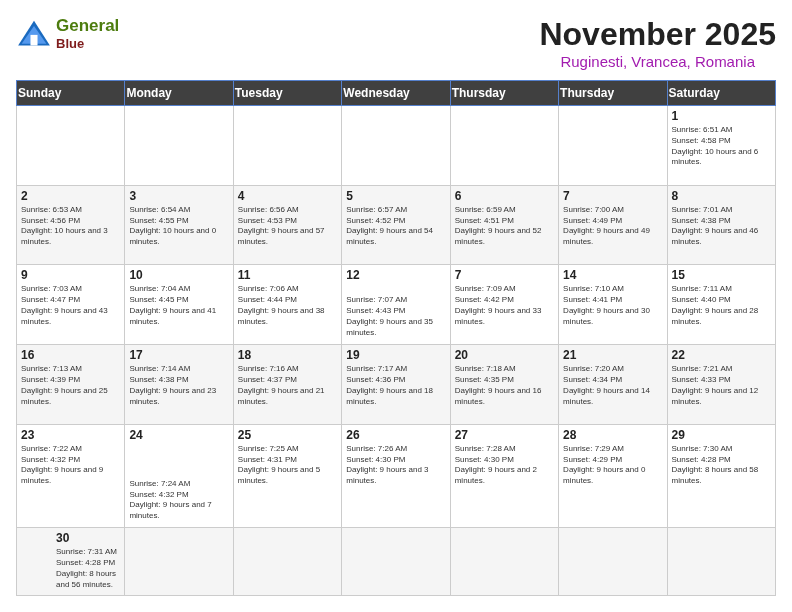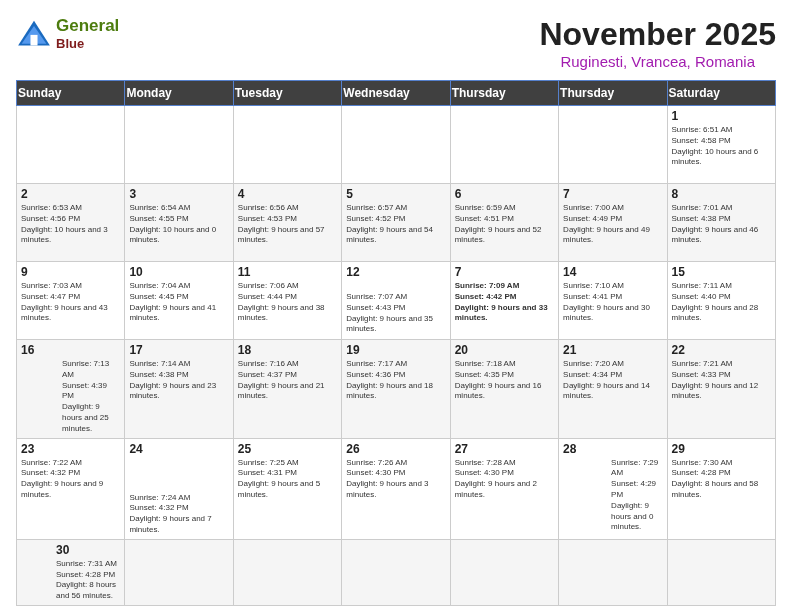--- a/index.html
+++ b/index.html
@@ -207,41 +207,41 @@
 Daylight: 9 hours and 38 minutes.</div>
           </td>
           <td>
             <span class="day-num">12</span>
             <div class="day-info" style="white-space: pre-line; margin-top: 13px;">Sunrise: 7:07 AM
 Sunset: 4:43 PM
 Daylight: 9 hours and 35 minutes.</div>
           </td>
           <td>
             <span class="day-num">7</span>
-            <div class="day-info" style="white-space: pre-line; font-weight: bold;">Sunrise: 7:09 AM
+            <div class="day-info" style="white-space: pre-line;">Sunrise: 7:09 AM
 Sunset: 4:42 PM
 Daylight: 9 hours and 33 minutes.</div>
           </td>
           <td>
             <span class="day-num">14</span>
             <div class="day-info" style="white-space: pre-line;">Sunrise: 7:10 AM
 Sunset: 4:41 PM
 Daylight: 9 hours and 30 minutes.</div>
           </td>
           <td>
             <span class="day-num">15</span>
             <div class="day-info" style="white-space: pre-line;">Sunrise: 7:11 AM
 Sunset: 4:40 PM
 Daylight: 9 hours and 28 minutes.</div>
           </td>
         </tr>
         <tr>
           <td>
             <span class="day-num">16</span>
-            <div class="day-info" style="white-space: pre-line; margin-left: 41px;">Sunrise: 7:13 AM
+            <div class="day-info" style="white-space: pre-line;">Sunrise: 7:13 AM
 Sunset: 4:39 PM
 Daylight: 9 hours and 25 minutes.</div>
           </td>
           <td>
             <span class="day-num">17</span>
             <div class="day-info" style="white-space: pre-line;">Sunrise: 7:14 AM
 Sunset: 4:38 PM
 Daylight: 9 hours and 23 minutes.</div>
           </td>
           <td>
@@ -301,21 +301,21 @@
 Daylight: 9 hours and 3 minutes.</div>
           </td>
           <td>
             <span class="day-num">27</span>
             <div class="day-info" style="white-space: pre-line;">Sunrise: 7:28 AM
 Sunset: 4:30 PM
 Daylight: 9 hours and 2 minutes.</div>
           </td>
           <td>
             <span class="day-num">28</span>
-            <div class="day-info" style="white-space: pre-line; margin-left: 48px;">Sunrise: 7:29 AM
+            <div class="day-info" style="white-space: pre-line;">Sunrise: 7:29 AM
 Sunset: 4:29 PM
 Daylight: 9 hours and 0 minutes.</div>
           </td>
           <td>
             <span class="day-num">29</span>
             <div class="day-info" style="white-space: pre-line;">Sunrise: 7:30 AM
 Sunset: 4:28 PM
 Daylight: 8 hours and 58 minutes.</div>
           </td>
         </tr>

